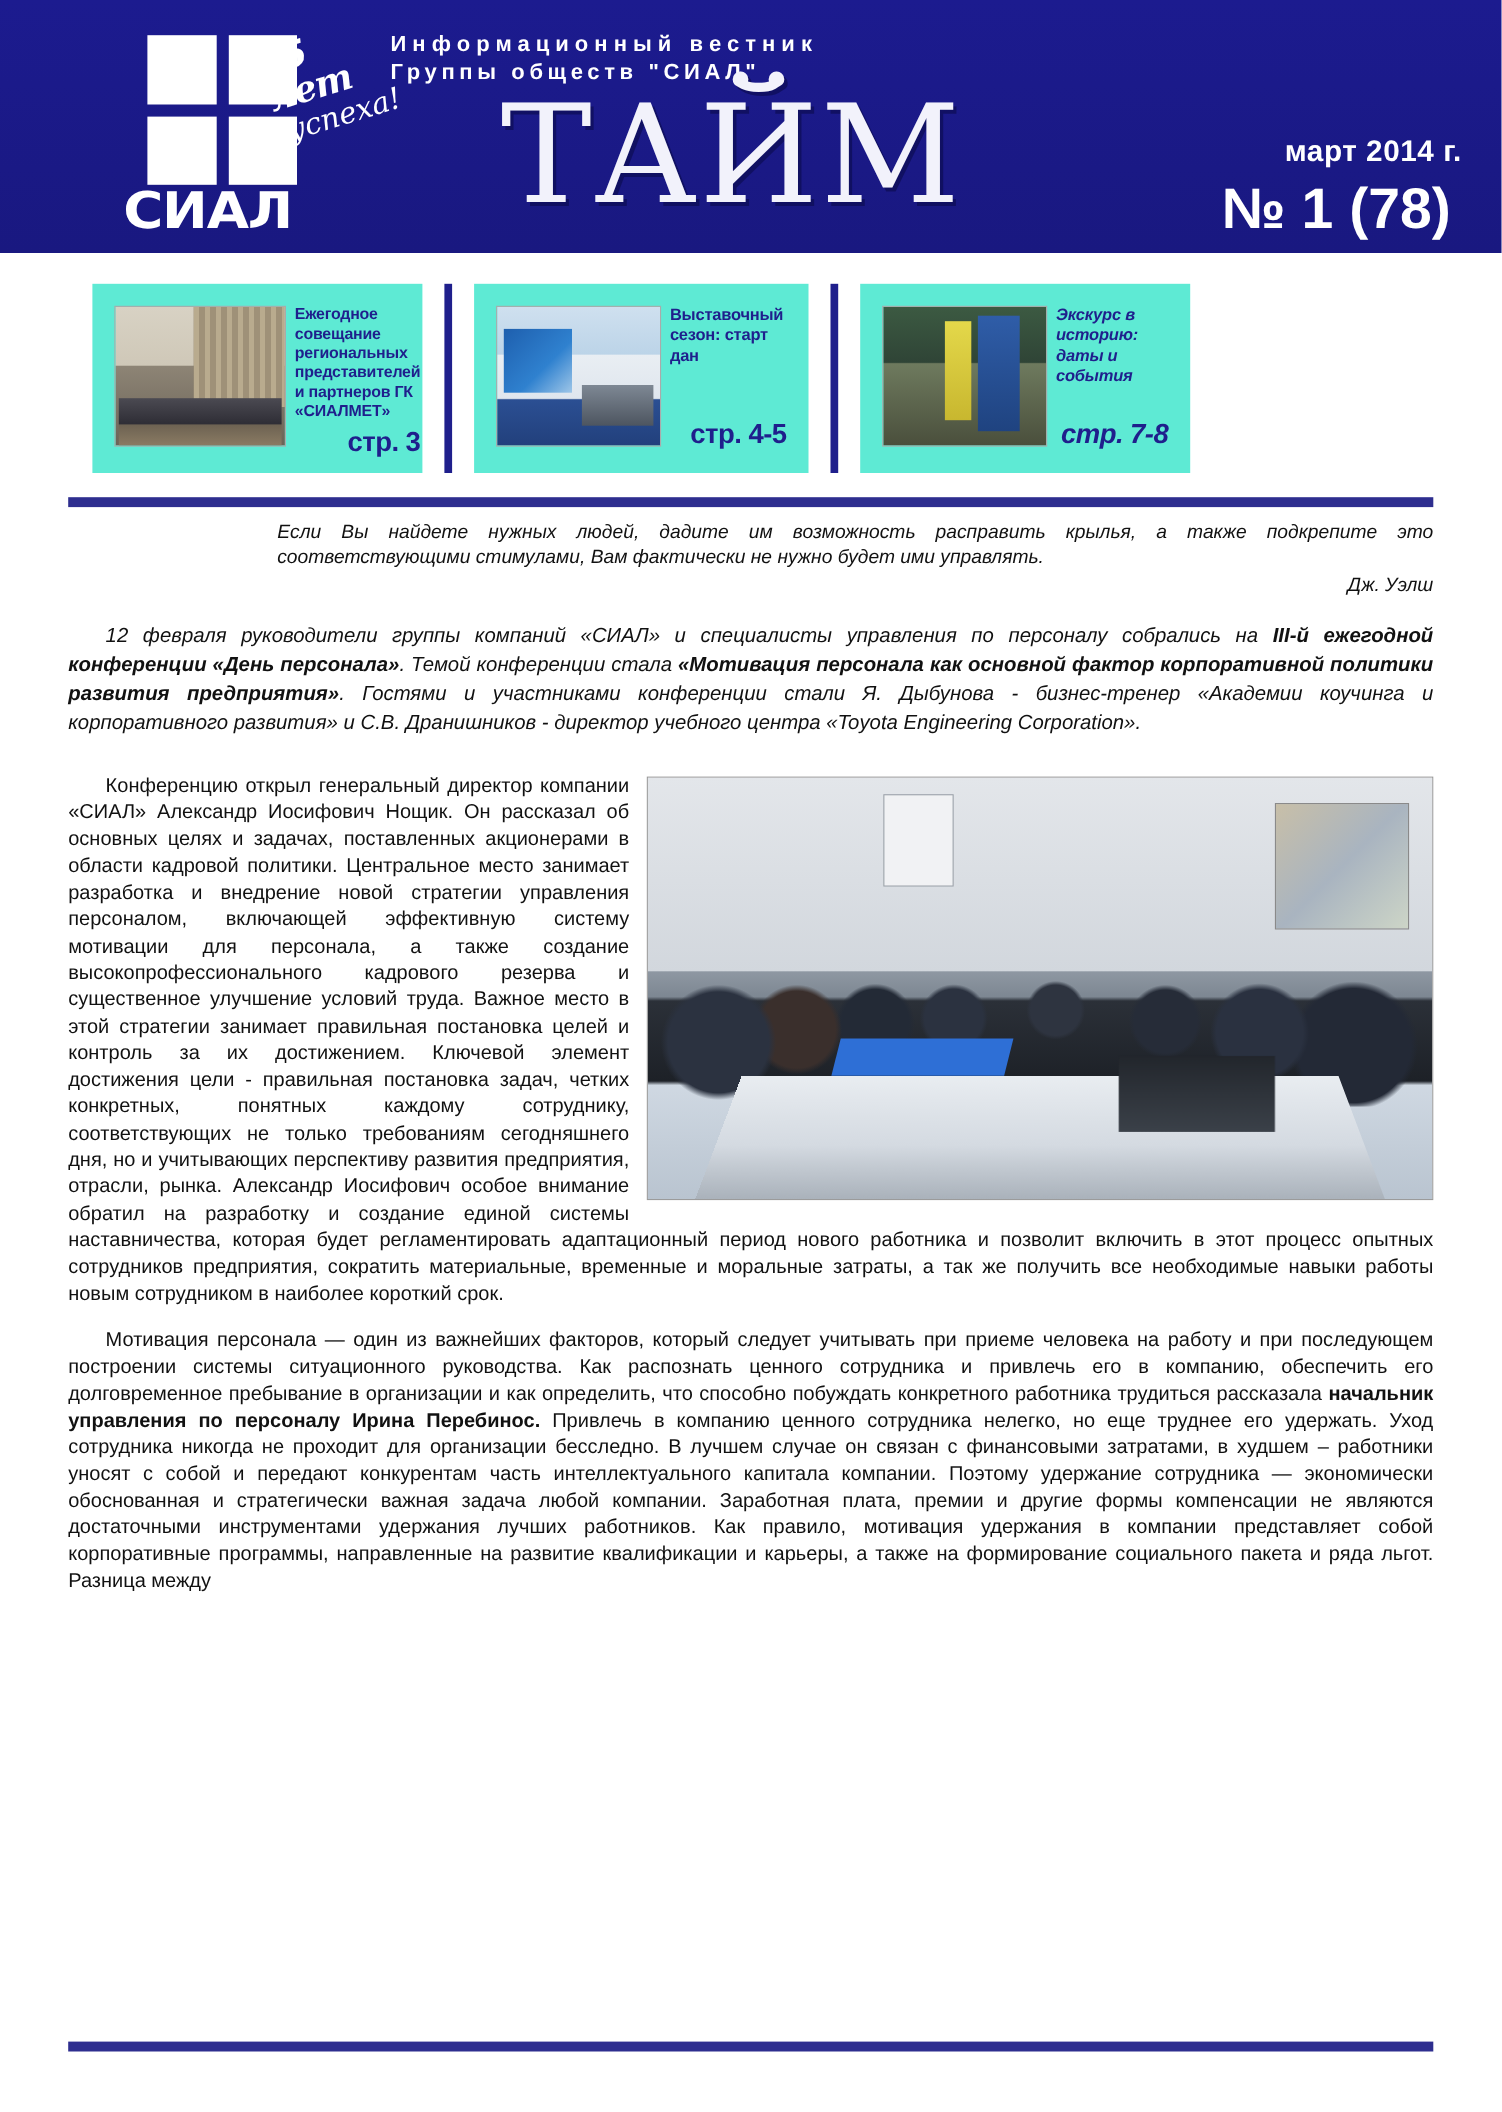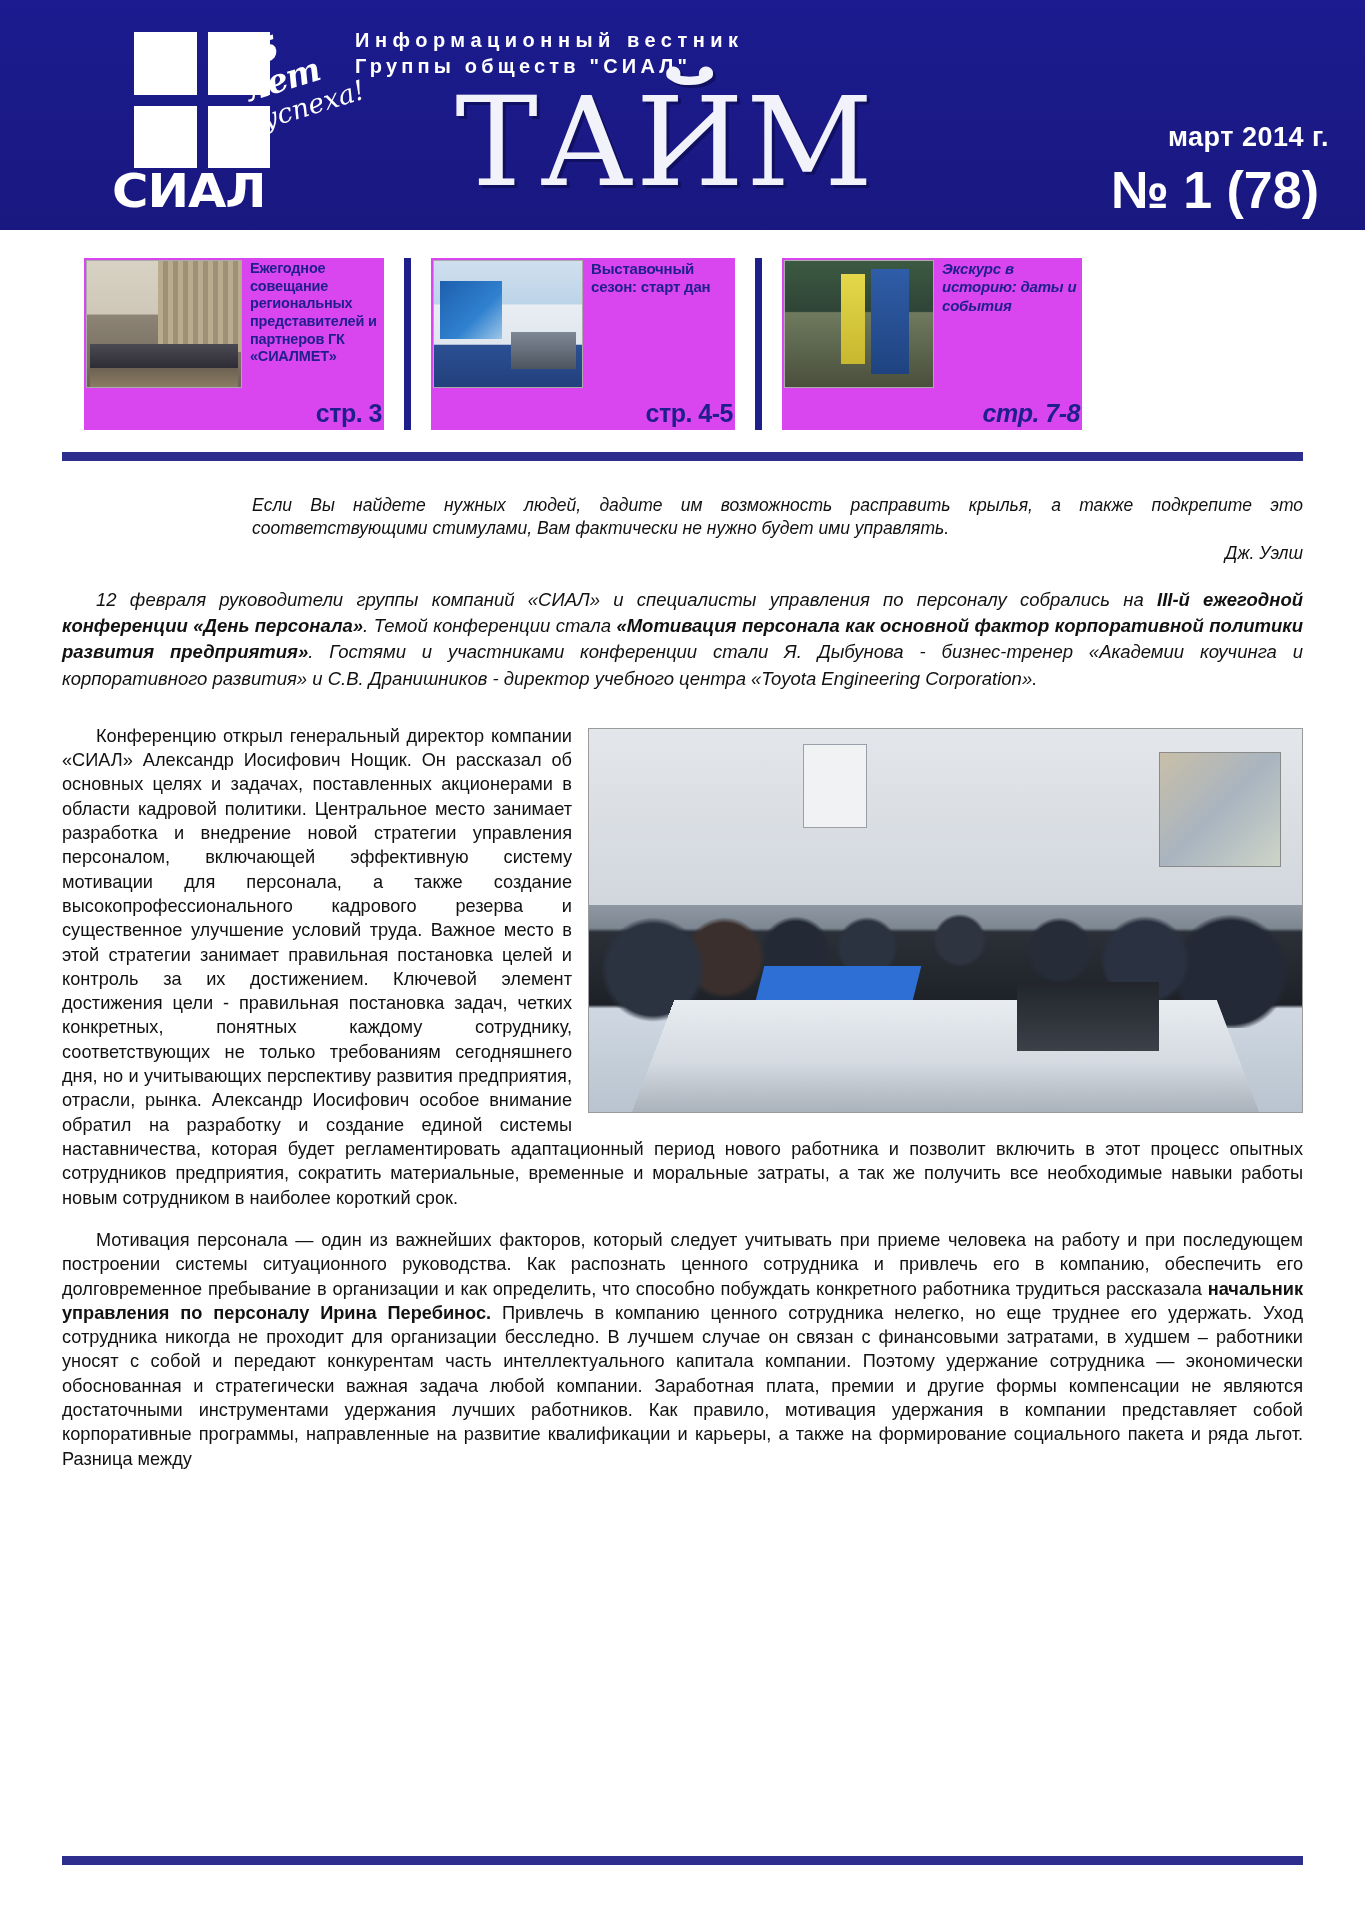--- a/index.html
+++ b/index.html
@@ -121,25 +121,25 @@
   .teasers {
     position: absolute;
     top: 258px;
     left: 84px;
     width: 1200px;
     height: 172px;
     display: flex;
     gap: 16px;
   }
   .teaser {
-    background: #d946ef;
+    background: #5eead4;
     display: flex;
     align-items: stretch;
     position: relative;
-    padding: 2px;
+    padding: 20px;
   }
   .teaser.t1 { width: 300px; }
   .teaser.t2 { width: 304px; }
   .teaser.t3 { width: 300px; font-style: italic; }
   .teaser-sep {
     width: 7px;
     background: #1f1f8c;
     flex: 0 0 7px;
     margin: 0 4px;
   }
@@ -252,21 +252,20 @@
   .headline {
     text-align: center;
     color: #2727a0;
     font-weight: bold;
     font-size: 29.5px;
     line-height: 1.33;
     letter-spacing: -0.2px;
     padding: 0 30px;
   }
   .epigraph {
-    margin-top: 22px;
     padding-left: 190px;
     font-style: italic;
     font-size: 17.5px;
     line-height: 1.33;
     text-align: justify;
   }
   .epigraph .sig {
     display: block;
     text-align: right;
     margin-top: 1px;

